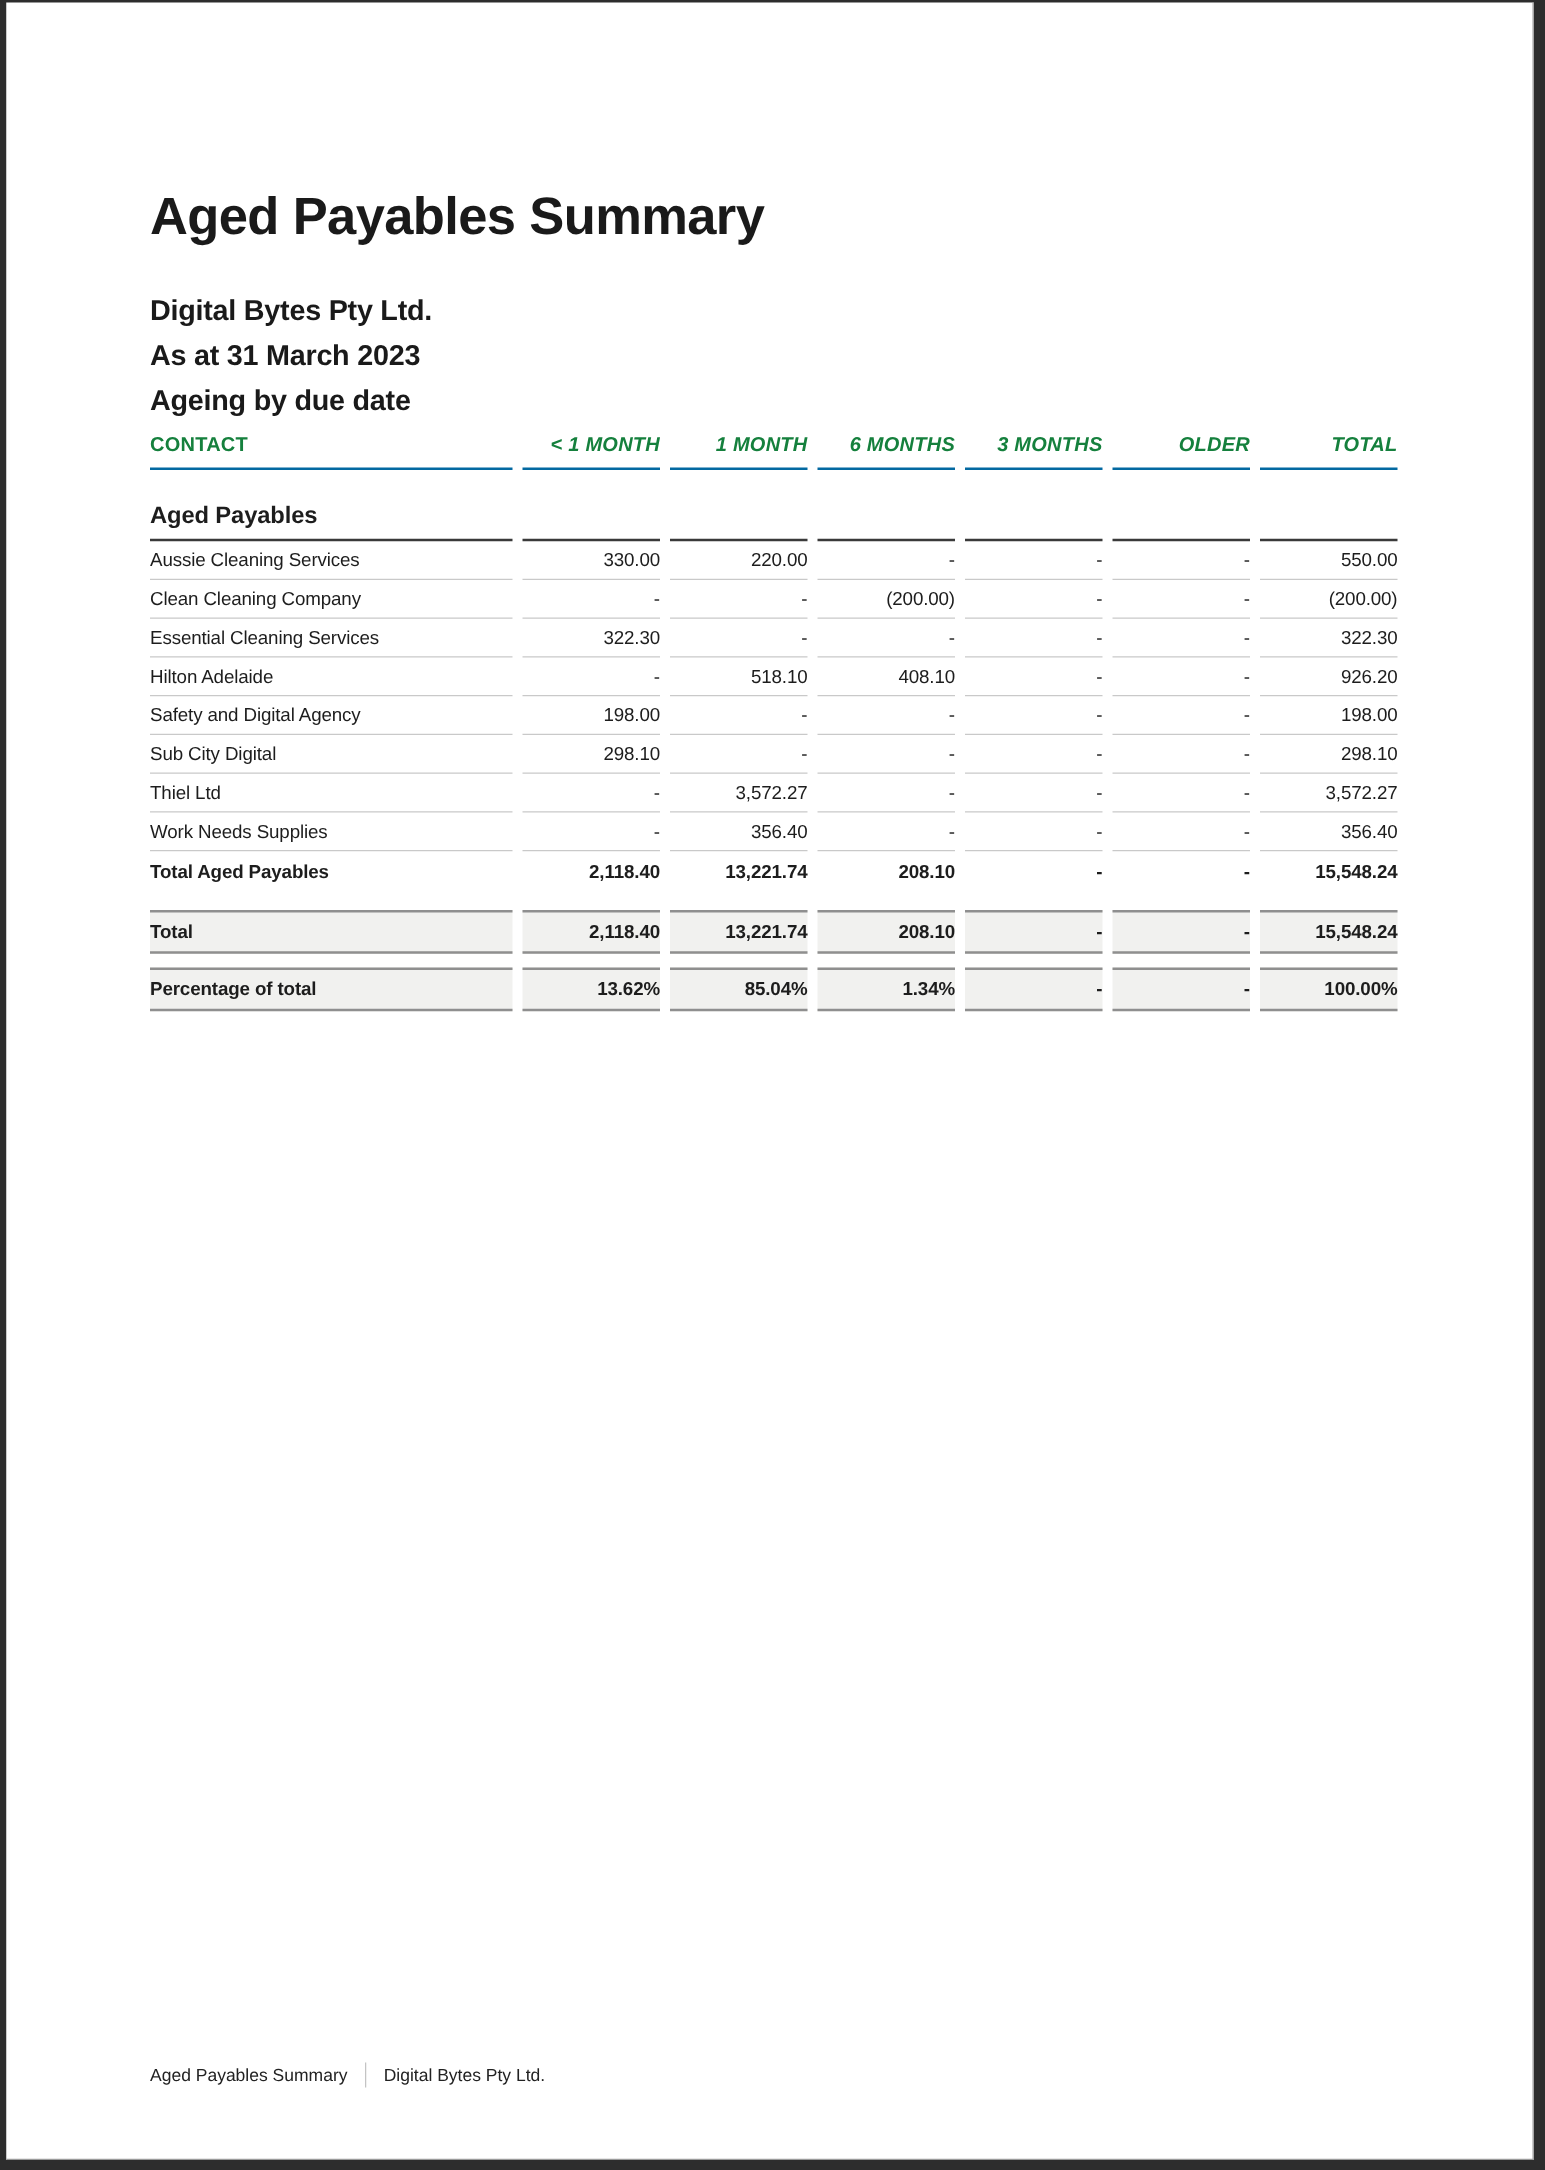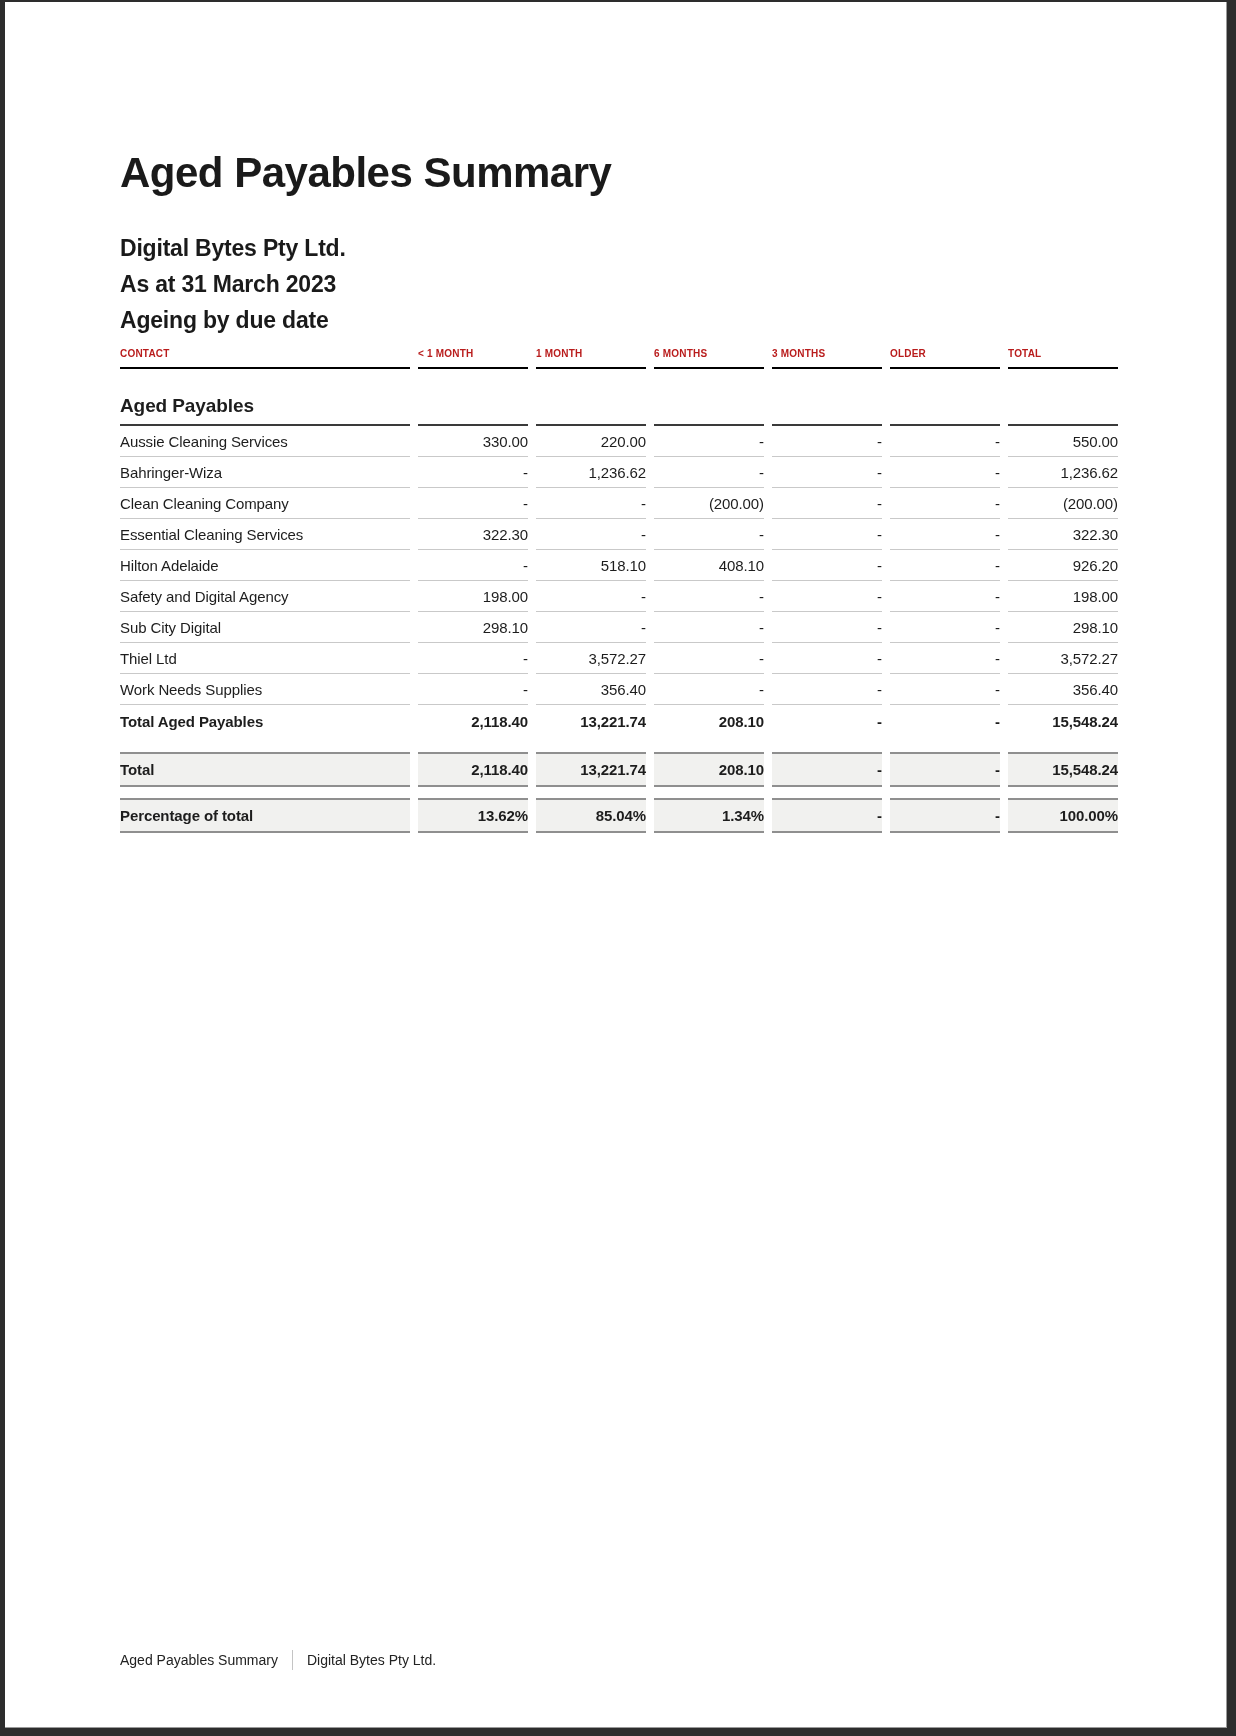--- a/index.html
+++ b/index.html
@@ -49,30 +49,30 @@
     color: #1a1a1a;
   }
   table.report-table {
     border-collapse: separate;
     border-spacing: 8px 0;
     width: calc(100% + 16px);
     margin: 10px -8px 0 -8px;
     table-layout: fixed;
   }
   .report-table th {
-    font-size: 10px;
+    font-size: 16px;
     font-weight: 700;
     letter-spacing: 0.2px;
-    color: #b91c1c;
+    color: #15803d;
     padding: 0 0 8px 0;
-    border-bottom: 2px solid #000000;
+    border-bottom: 2px solid #0369a1;
     text-align: left;
     white-space: nowrap;
   }
-  .report-table th.num { text-align: left; width: 110px; }
+  .report-table th.num { text-align: right; width: 110px; font-style: italic; }
   .report-table th.contact { width: 290px; }
   .report-table td {
     padding: 0;
     font-size: 15px;
     letter-spacing: -0.1px;
     vertical-align: middle;
     white-space: nowrap;
   }
   .report-table td.num { text-align: right; }
   td.section-cell {
@@ -155,29 +155,20 @@
           <tr class="data-row">
             <td class="contact">Aussie Cleaning Services</td>
             <td class="num">330.00</td>
             <td class="num">220.00</td>
             <td class="num">-</td>
             <td class="num">-</td>
             <td class="num">-</td>
             <td class="num">550.00</td>
           </tr>
           <tr class="data-row">
-            <td class="contact">Bahringer-Wiza</td>
-            <td class="num">-</td>
-            <td class="num">1,236.62</td>
-            <td class="num">-</td>
-            <td class="num">-</td>
-            <td class="num">-</td>
-            <td class="num">1,236.62</td>
-          </tr>
-          <tr class="data-row">
             <td class="contact">Clean Cleaning Company</td>
             <td class="num">-</td>
             <td class="num">-</td>
             <td class="num">(200.00)</td>
             <td class="num">-</td>
             <td class="num">-</td>
             <td class="num">(200.00)</td>
           </tr>
           <tr class="data-row">
             <td class="contact">Essential Cleaning Services</td>

